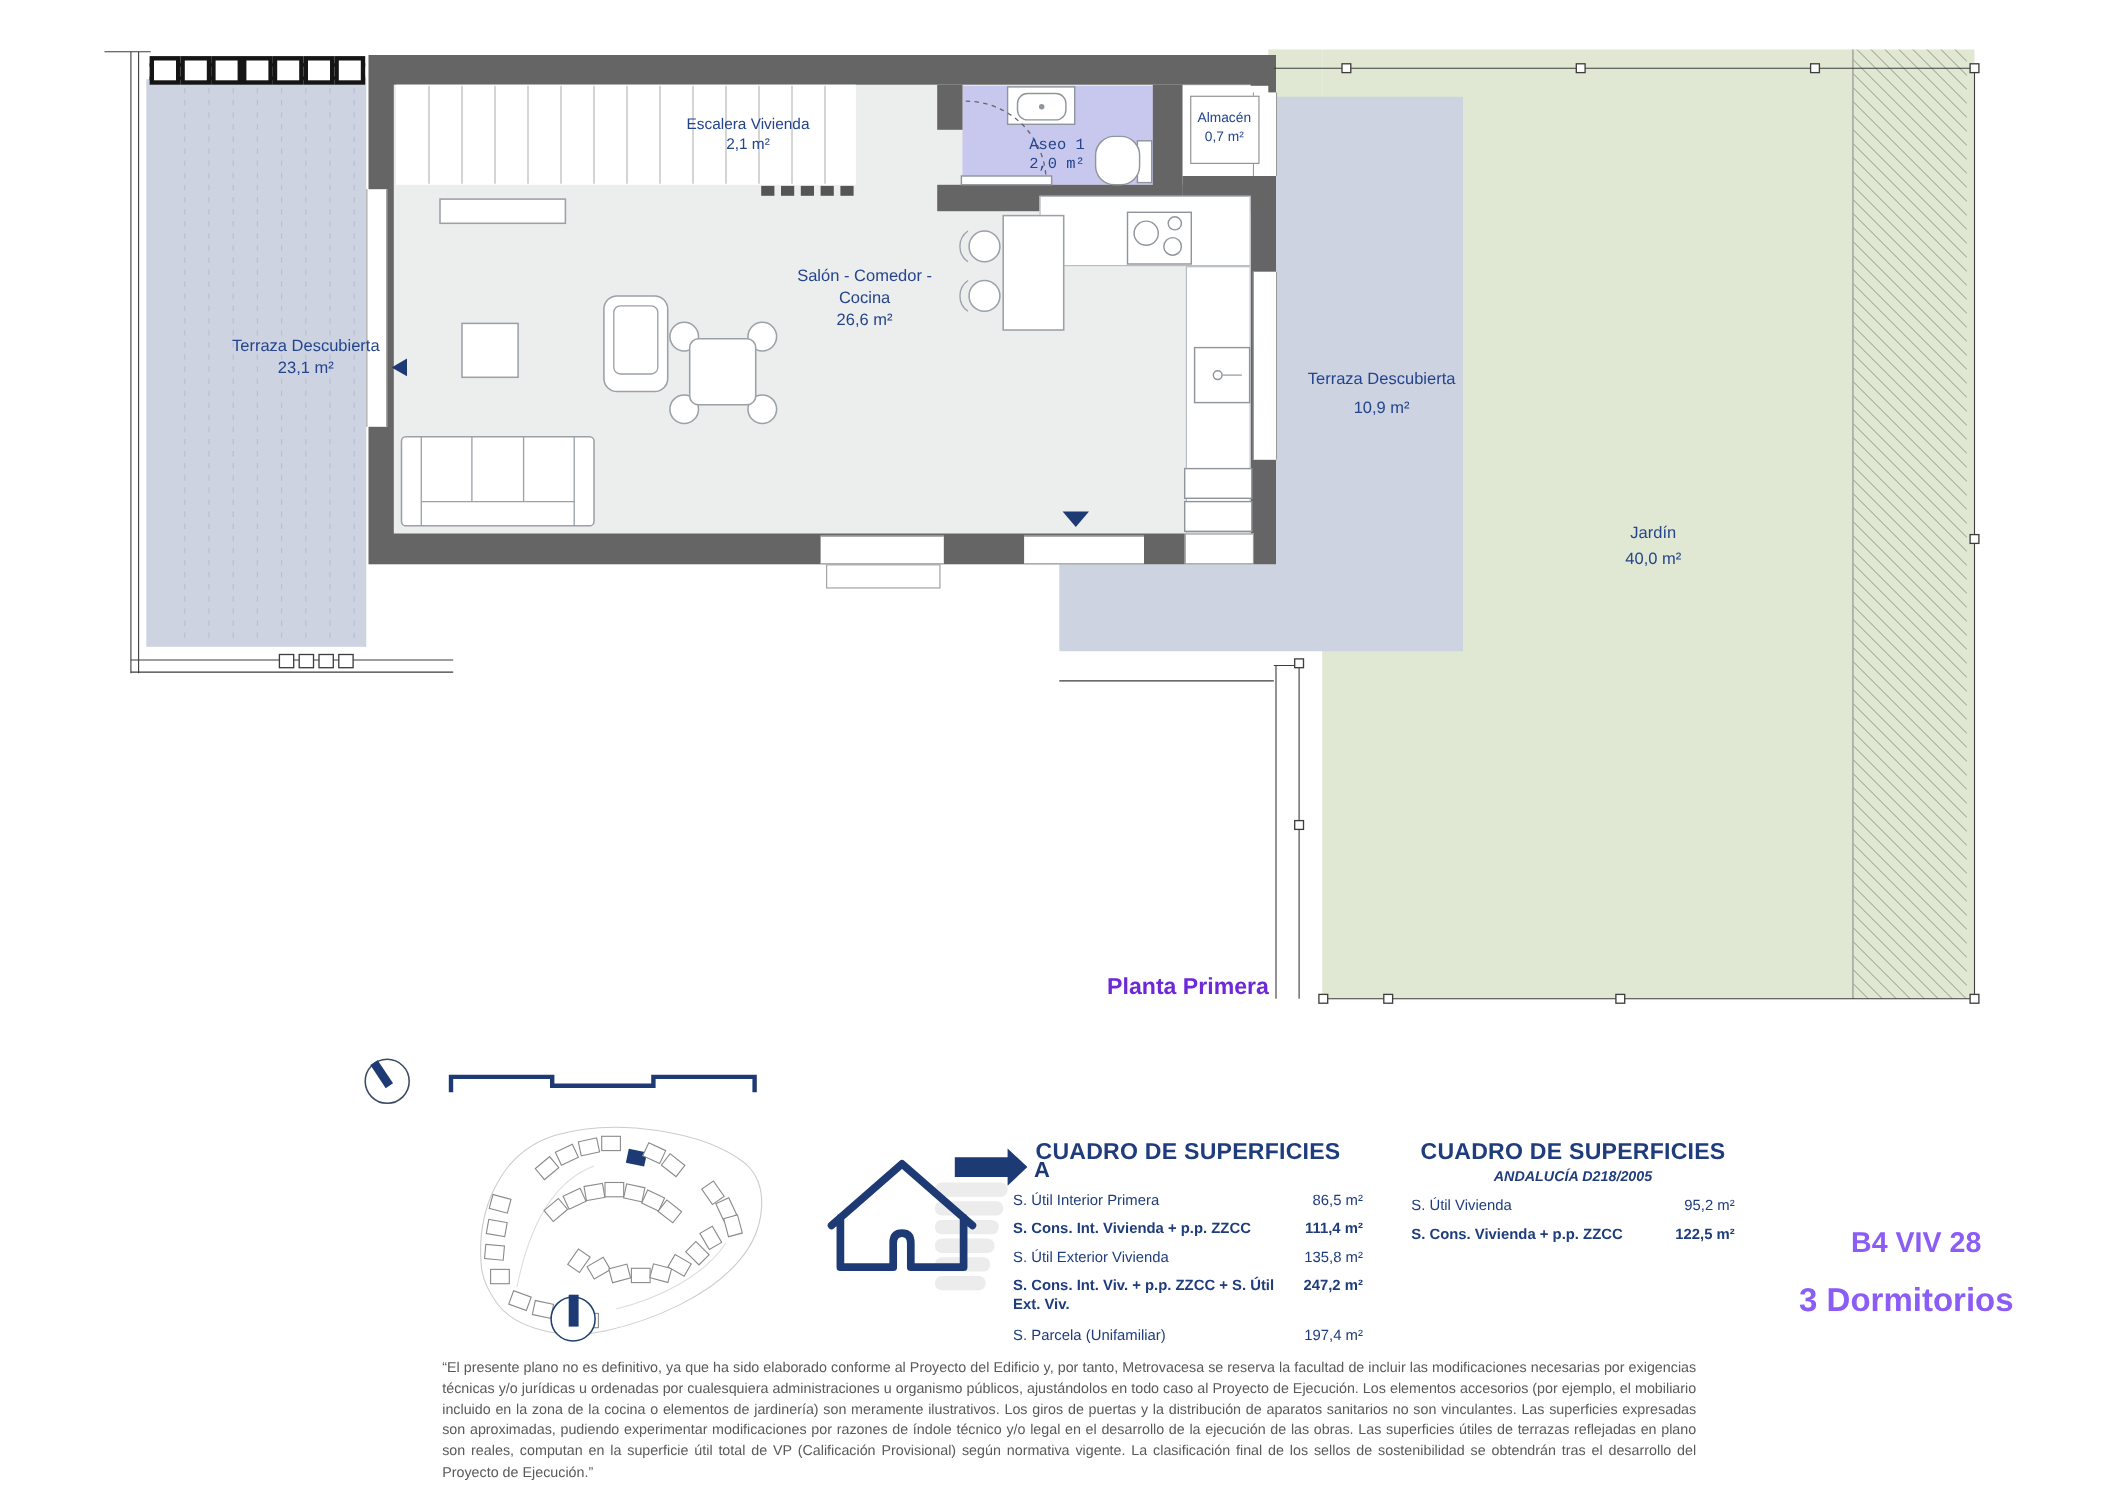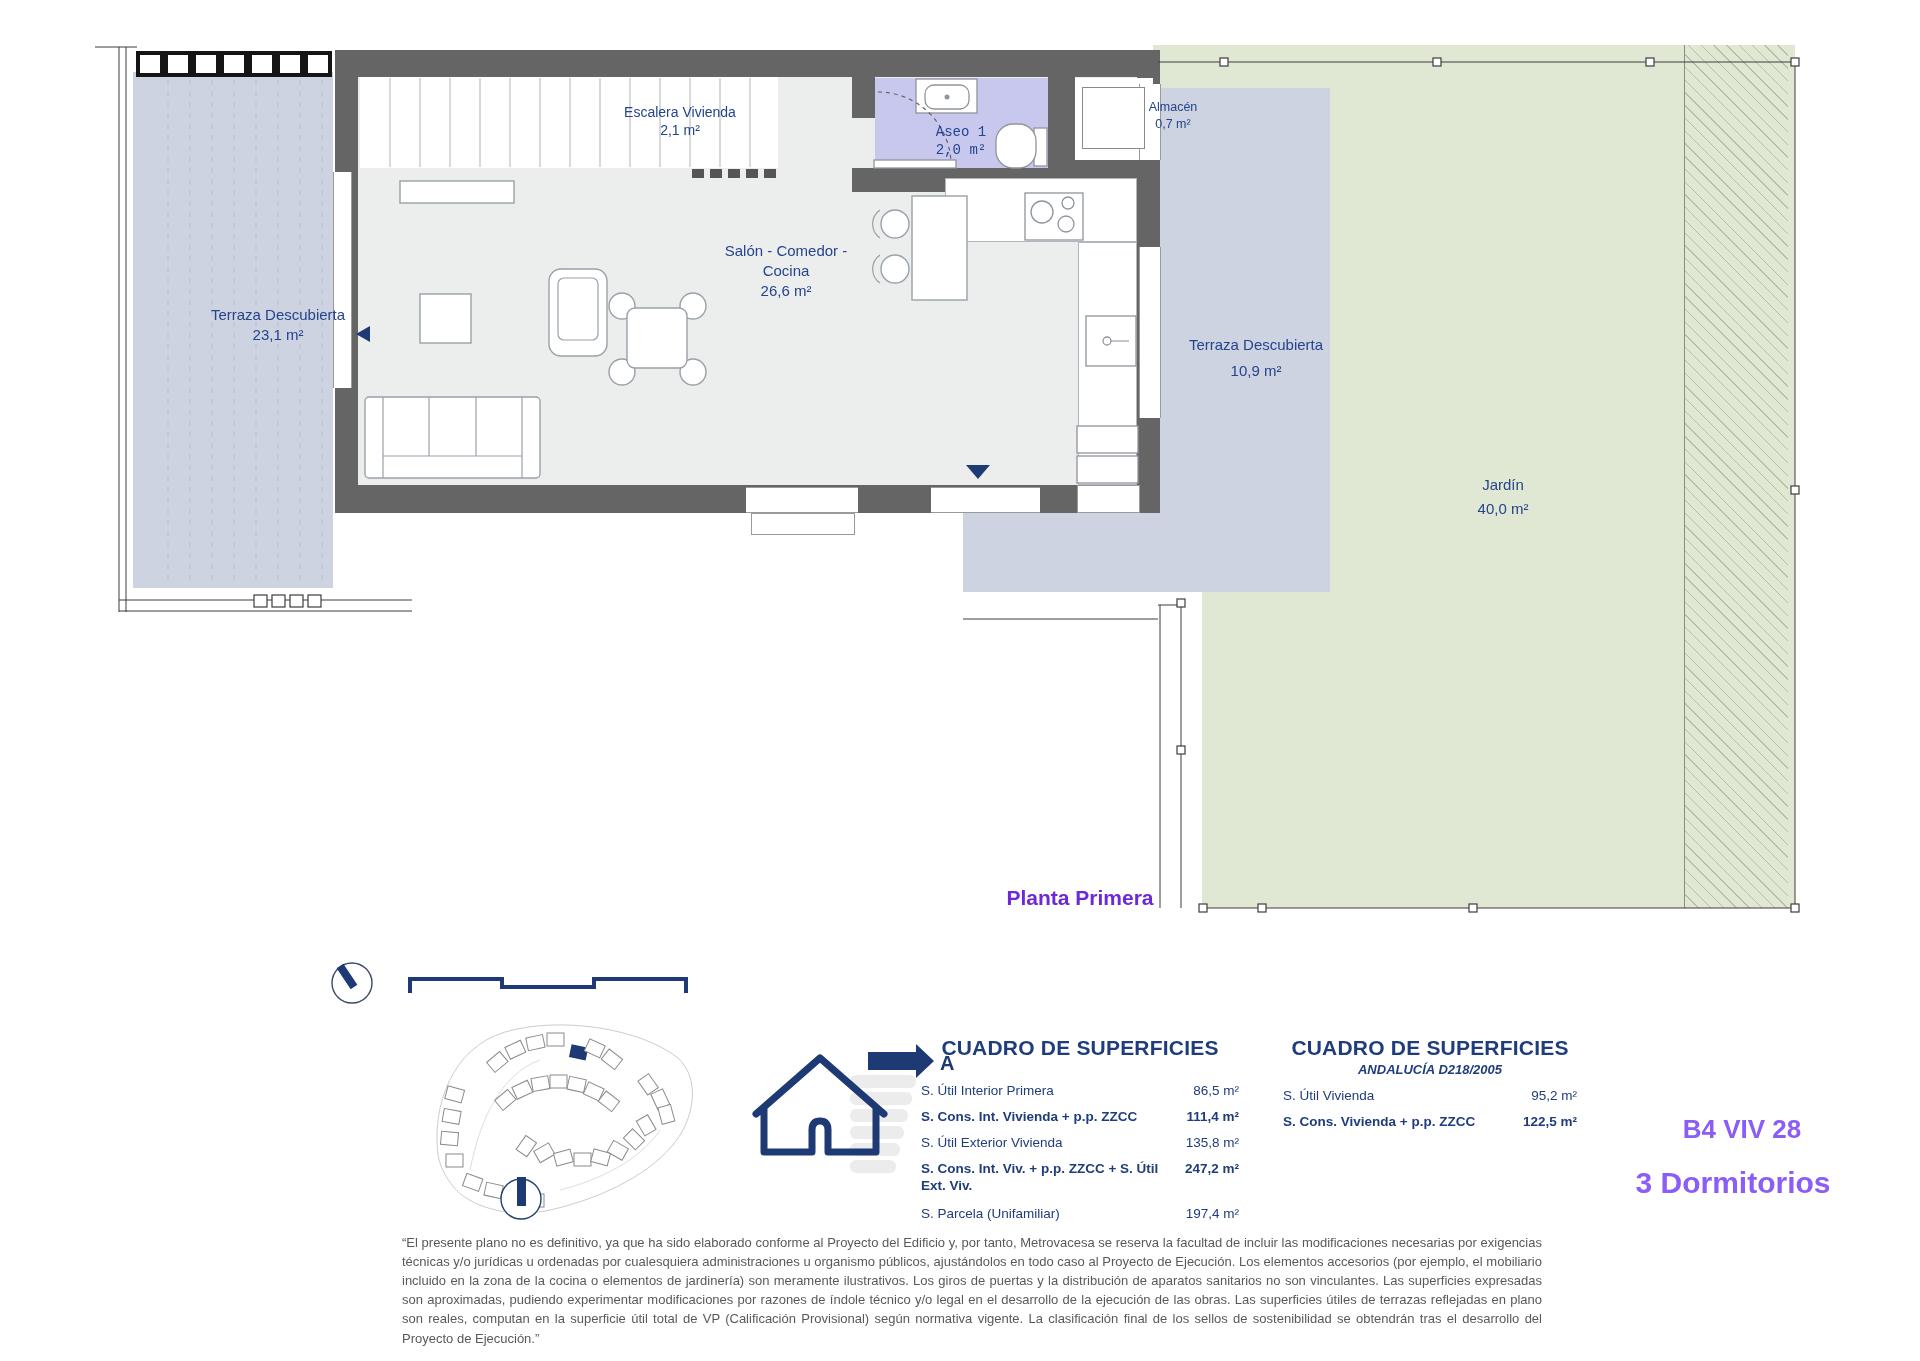--- a/index.html
+++ b/index.html
@@ -300,21 +300,21 @@
   <div class="area-label small" style="left:680px;top:103px;">
     <div>Escalera Vivienda</div>
     <div>2,1 m²</div>
   </div>
 
   <div class="area-label small" style="left:961px;top:123px;font-family:Liberation Mono, monospace;">
     <div>Aseo 1</div>
     <div>2,0 m²</div>
   </div>
 
-  <div class="area-label" style="left:1173px;top:99px;font-size:12.5px;text-align:center;">
+  <div class="area-label" style="left:1113px;top:99px;font-size:12.5px;text-align:center;">
     <div>Almacén</div>
     <div>0,7 m²</div>
   </div>
 
   <div class="area-label" style="left:786px;top:241px;">
     <div>Salón - Comedor -</div>
     <div>Cocina</div>
     <div>26,6 m²</div>
   </div>
 

